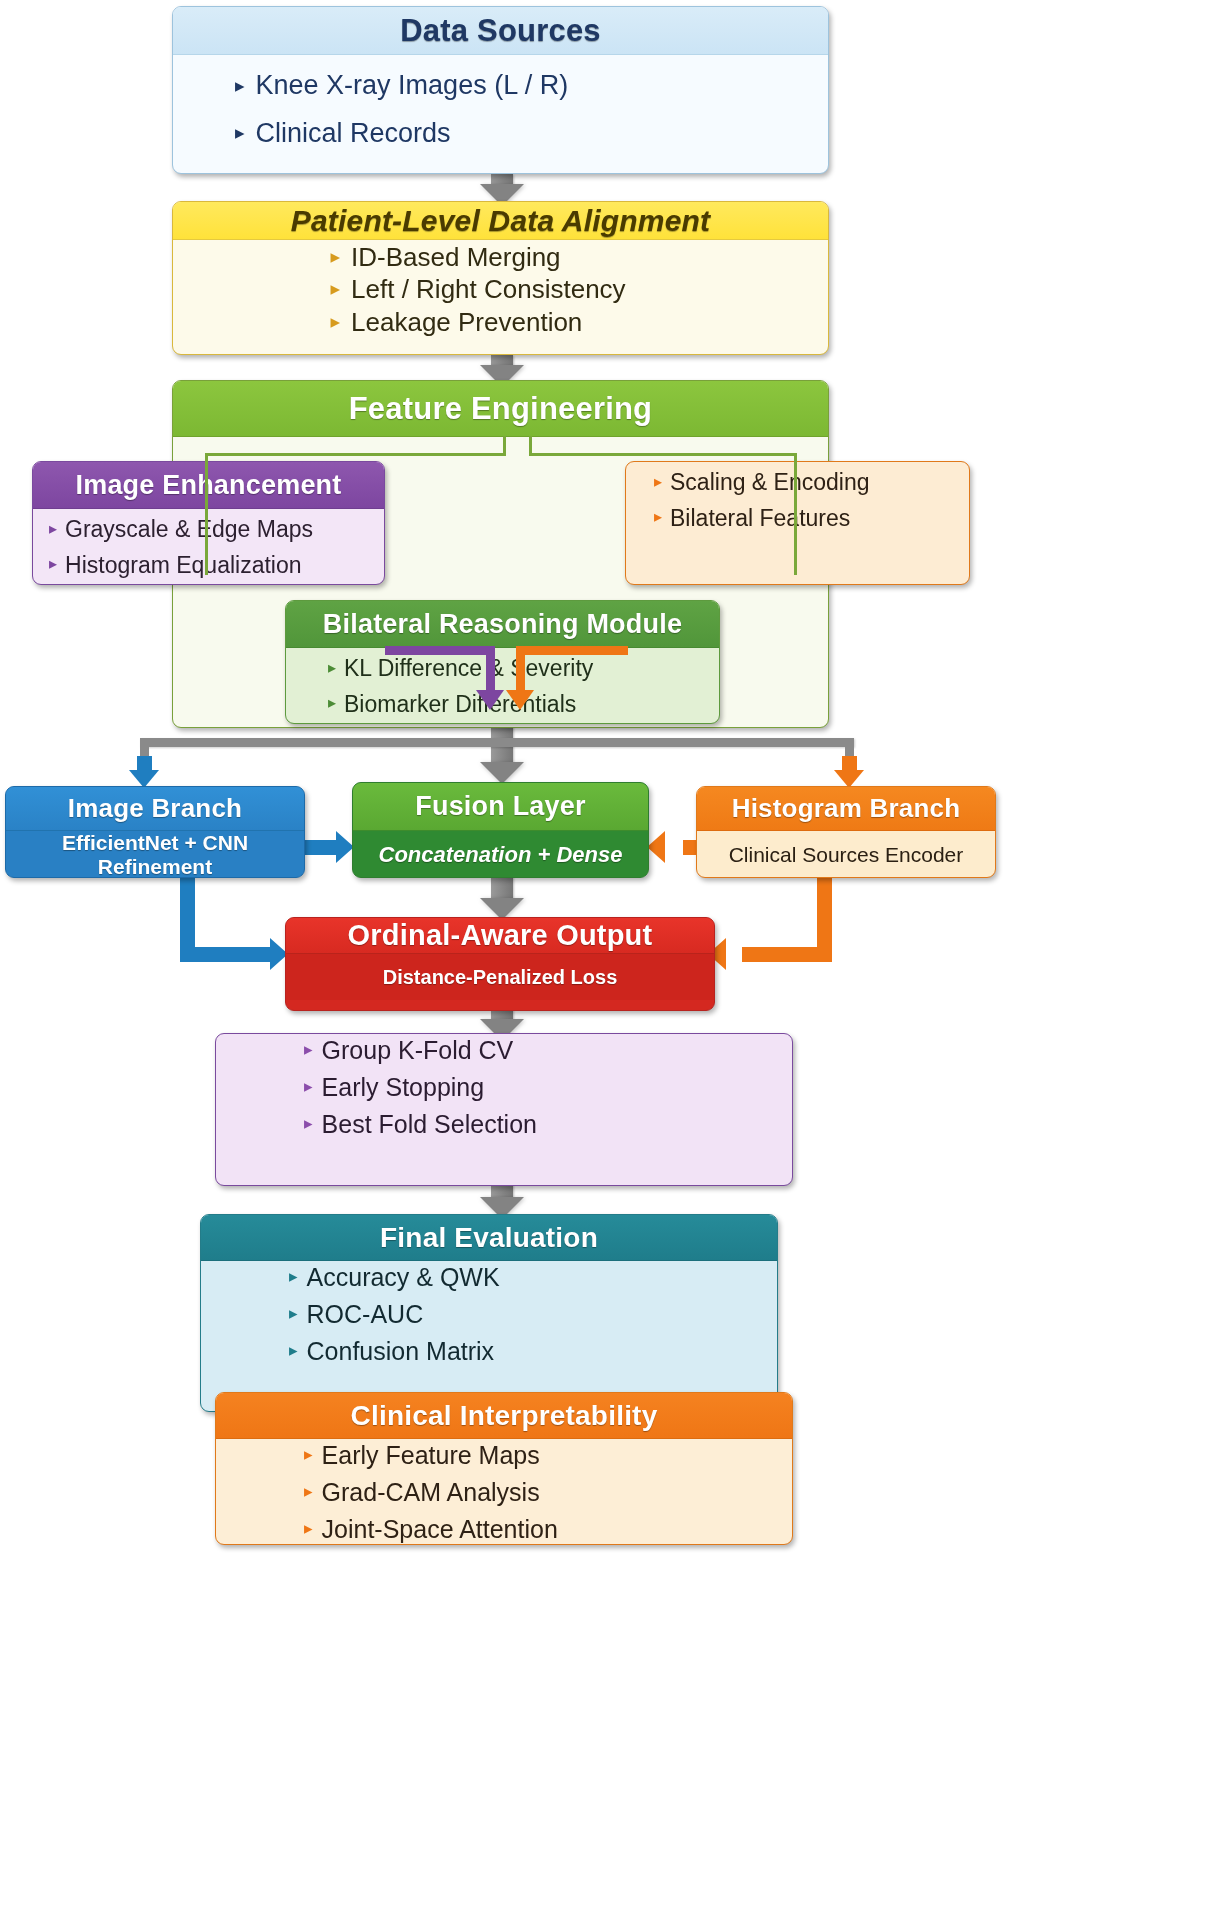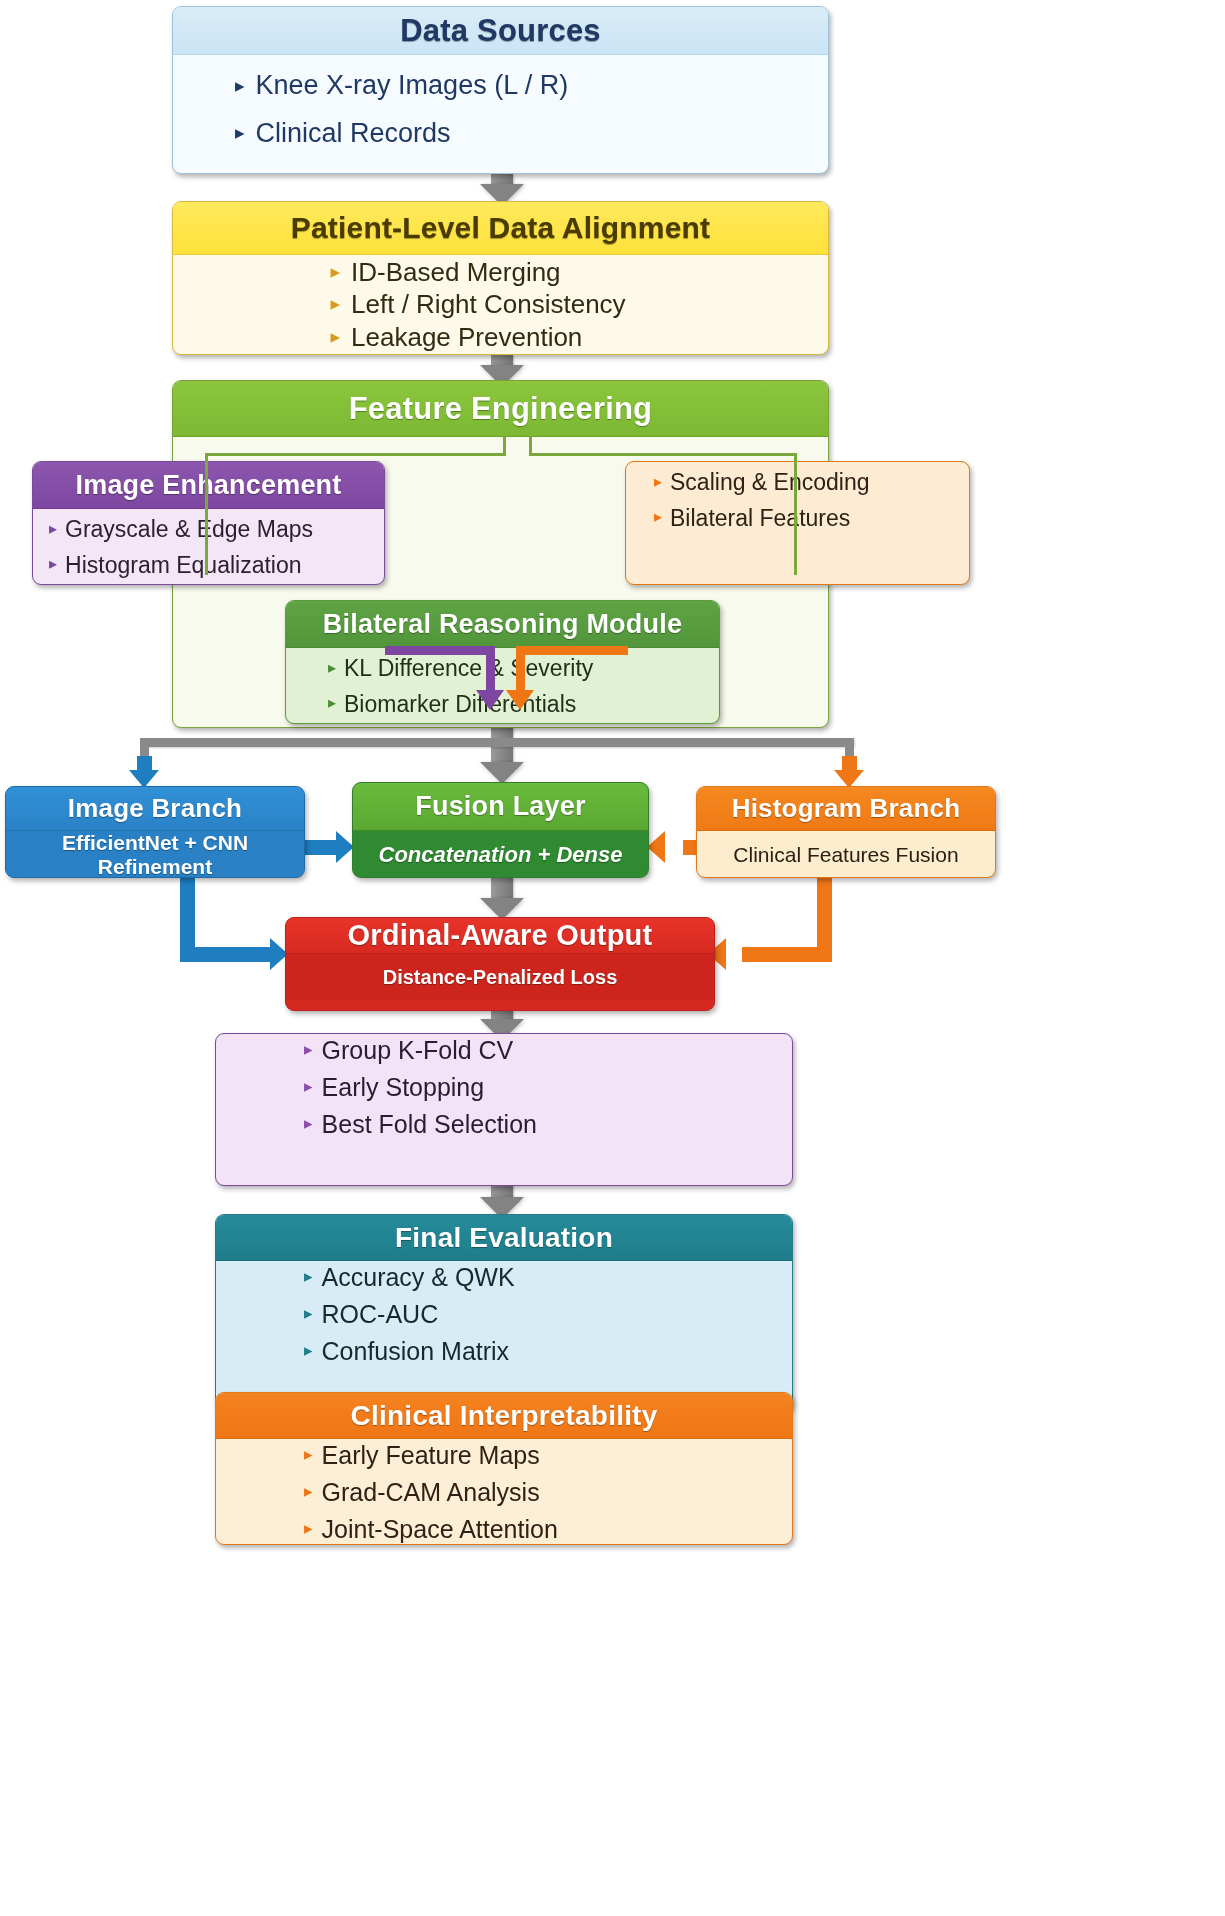--- a/index.html
+++ b/index.html
@@ -64,25 +64,26 @@
   #data-sources .bullet { color: #1f3864; }
   #data-sources .bullet .tri { color: #1f3864; }
 
   
   #alignment {
     left: 172px; top: 201px; width: 657px; height: 154px;
     border: 1.5px solid #d9b83c;
     background: #fdfaea;
   }
   #alignment .hdr {
-    height: 53px;
+    height: 38px;
     background: linear-gradient(#ffe95d, #ffe23a);
     color: #4a3b00;
     font-size: 30px;
     border-bottom: 1px solid #e5c93f;
+    font-style: italic;
   }
   #alignment .body { height: 99px; padding: 2px 0 2px 0; gap: 4px; align-items:center; }
   #alignment .bullet { color: #312b12; font-size: 26px; }
   #alignment .bullet .tri { color: #d79b1e; }
   #alignment .row-wrap { width: 340px; }
 
   
   #feature-eng {
     left: 172px; top: 380px; width: 657px; height: 348px;
     border: 1.5px solid #79a03a;
@@ -240,21 +241,21 @@
     color: #ffffff;
     font-size: 28px;
     border-bottom: 1px solid #7b3f9b;
   }
   #training .body { height: 107px; padding-left: 88px; gap: 6px; }
   #training .bullet { color: #2b1c31; font-size: 25px; }
   #training .bullet .tri { color: #8b4dab; font-size: 17px; margin-right: 9px; }
 
   
   #evaluation {
-    left: 215px; top: 1214px; width: 578px; height: 198px;
+    left: 200px; top: 1214px; width: 578px; height: 198px;
     border: 1.5px solid #247c89;
     background: #d7ecf4;
   }
   #evaluation .hdr {
     height: 46px;
     background: linear-gradient(#268b99, #1f7d8b);
     color: #ffffff;
     font-size: 28px;
     border-bottom: 1px solid #1b6f7c;
   }
@@ -465,21 +466,21 @@
 <div class="box" id="fusion">
   <div class="hdr">Fusion Layer</div>
   <div class="body">
     <div class="sub center-line">Concatenation + Dense</div>
   </div>
 </div>
 
 <div class="box" id="bio-branch">
   <div class="hdr">Histogram Branch</div>
   <div class="body">
-    <div class="sub center-line">Clinical Features Fusion</div>
+    <div class="sub center-line">Clinical Sources Encoder</div>
   </div>
 </div>
 
 <div class="box" id="ordinal">
   <div class="hdr">Ordinal-Aware Output</div>
   <div class="body">
     <div class="sub center-line">Distance-Penalized Loss</div>
   </div>
 </div>
 

